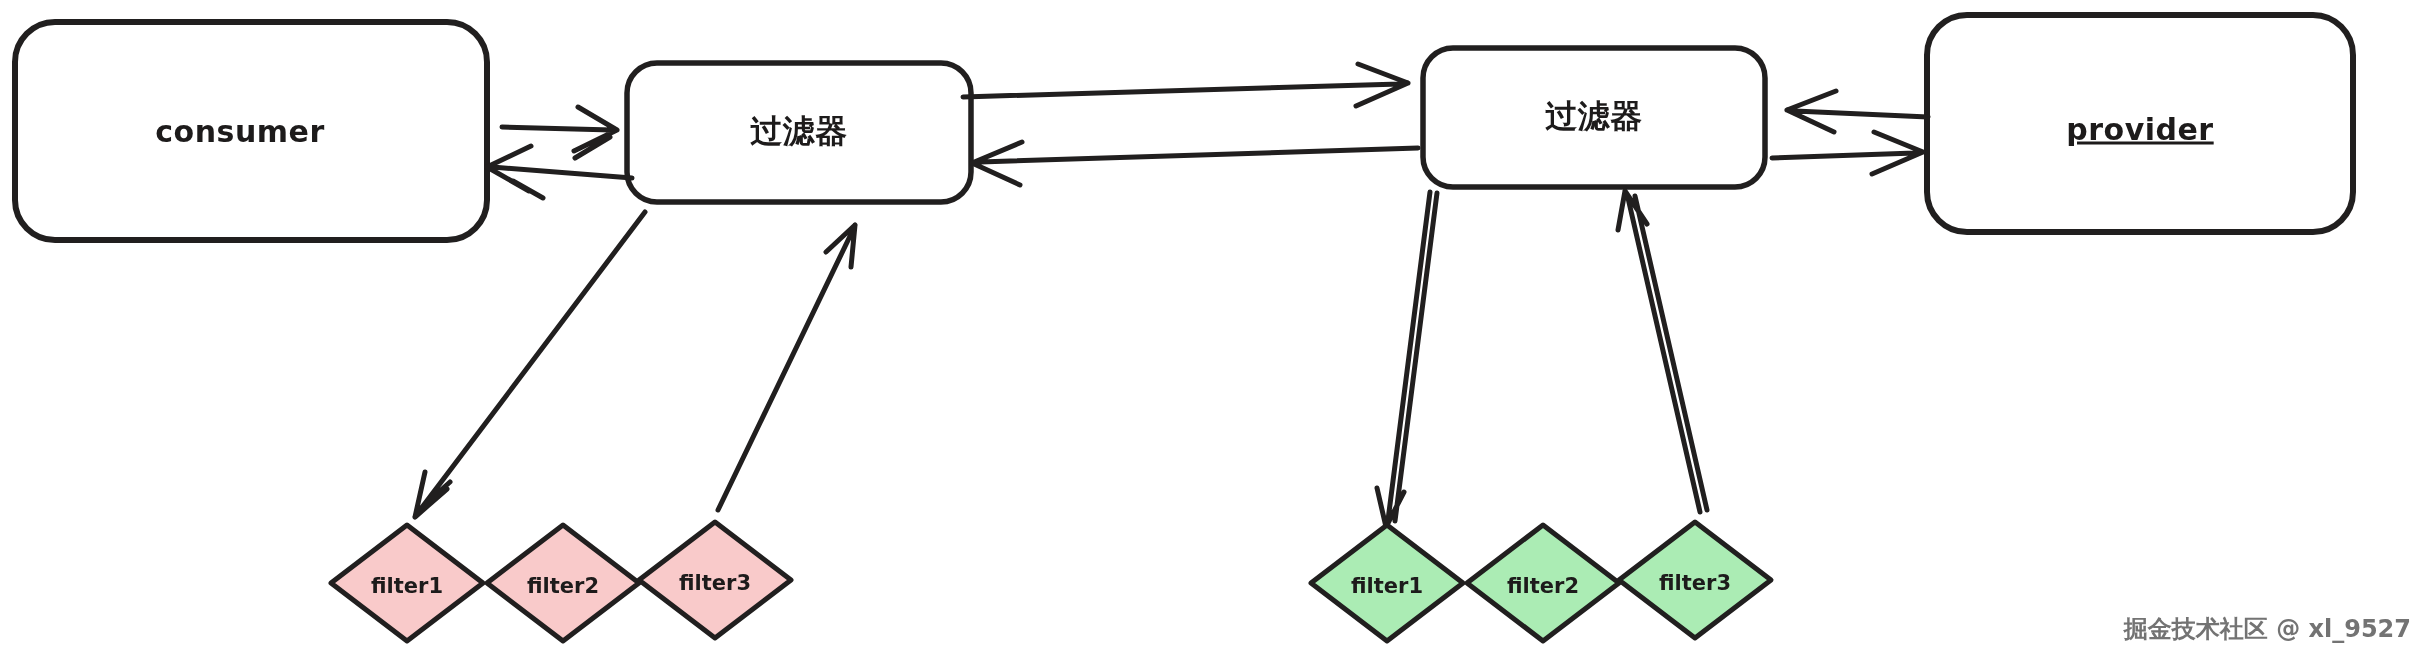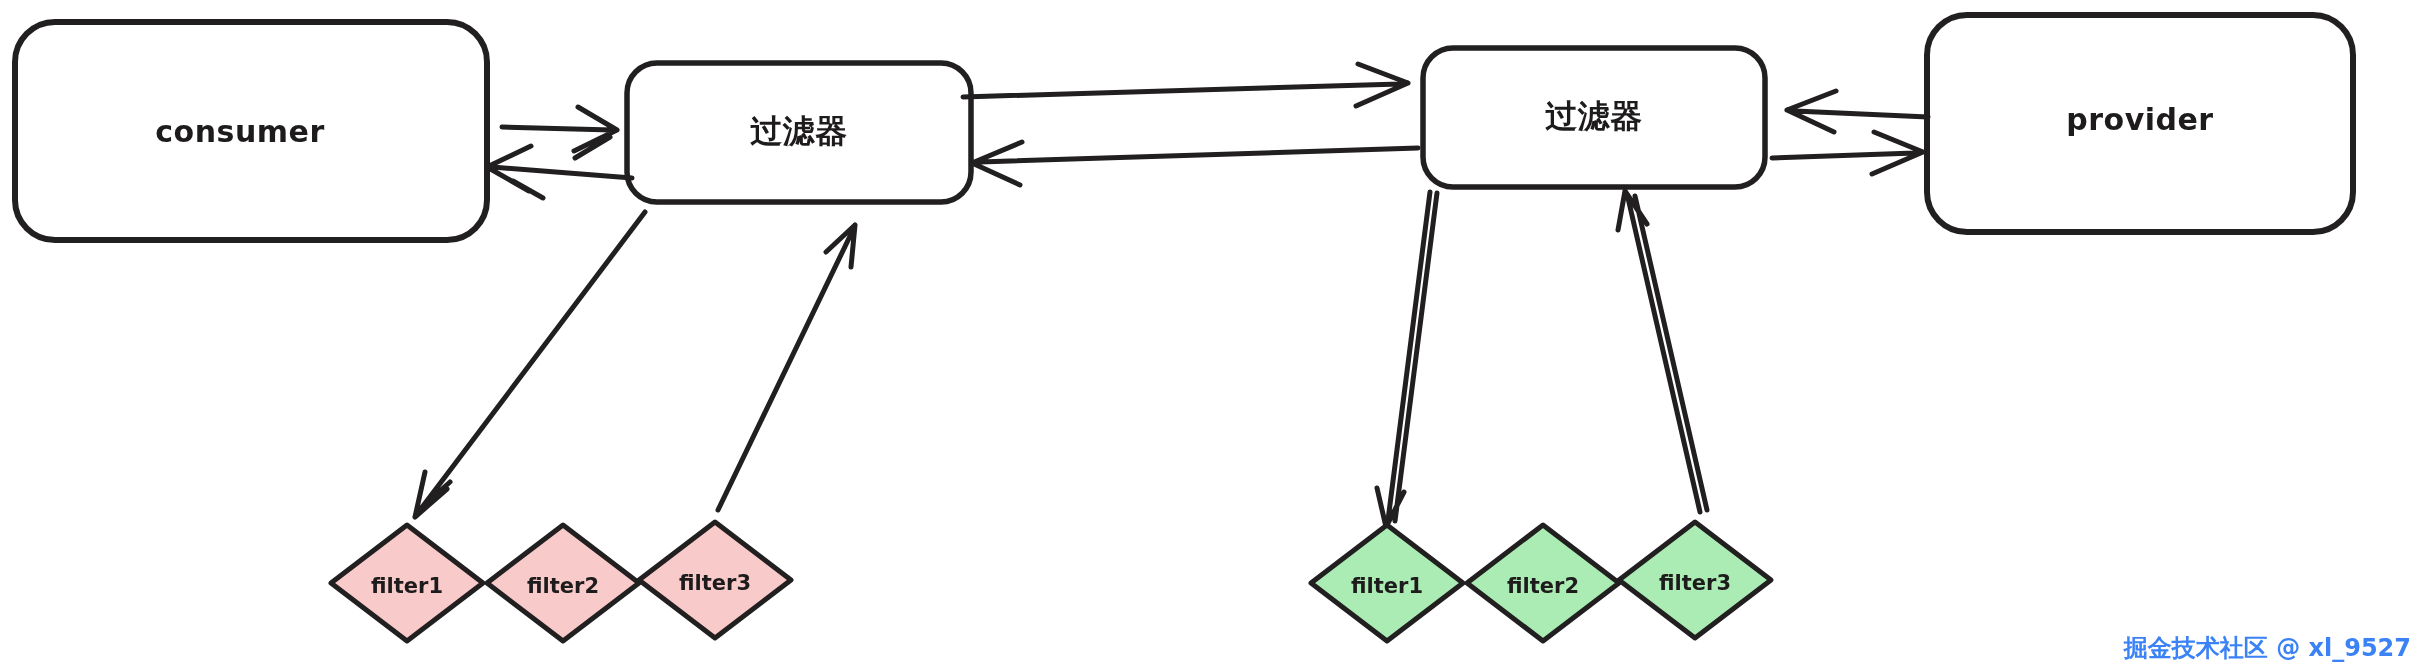--- a/index.html
+++ b/index.html
@@ -48,24 +48,24 @@
     white-space: nowrap;
     font-weight: 600;
     letter-spacing: 0.5px;
   }
   .label-node-big   { font-size: 30px; }
   .label-node-small { font-size: 32px; }
   .label-diamond    { font-size: 21px; font-weight: 600; letter-spacing: 0px; }
   .watermark {
     position: absolute;
     right: 14px;
-    bottom: 1px;
+    bottom: 20px;
     font-size: 24px;
     font-weight: 600;
-    color: #3b82f6;
+    color: #737373;
     text-shadow: -1px -1px 0 #ffffff, 1px 1px 1px #ffffff, 1px -1px 0 #ffffff, -1px 1px 0 #ffffff;
     white-space: nowrap;
   }
 </style>
 </head>
 <body>
 
 <div class="canvas">
 
   <svg viewBox="0 0 2425 665">
@@ -97,21 +97,21 @@
     <polygon class="diamond" points="715,522 791,580 715,638 639,580" fill="#f9caca"></polygon>
 
     <polygon class="diamond" points="1387,525 1463,583 1387,641 1311,583" fill="#abecb4"></polygon>
     <polygon class="diamond" points="1543,525 1619,583 1543,641 1467,583" fill="#abecb4"></polygon>
     <polygon class="diamond" points="1695,522 1771,580 1695,638 1619,580" fill="#abecb4"></polygon>
   </svg>
 
   <div class="label label-node-big" style="left:240px;  top:131px;">consumer</div>
   <div class="label label-node-small" style="left:799px;  top:132px;">过滤器</div>
   <div class="label label-node-small" style="left:1594px; top:117px;">过滤器</div>
-  <div class="label label-node-big" style="left:2140px; top:119px;">provider</div>
+  <div class="label label-node-big" style="left:2140px; top:129px;text-decoration:underline;">provider</div>
 
   <div class="label label-diamond" style="left:407px; top:586px;">filter1</div>
   <div class="label label-diamond" style="left:563px; top:586px;">filter2</div>
   <div class="label label-diamond" style="left:715px; top:583px;">filter3</div>
 
   <div class="label label-diamond" style="left:1387px; top:586px;">filter1</div>
   <div class="label label-diamond" style="left:1543px; top:586px;">filter2</div>
   <div class="label label-diamond" style="left:1695px; top:583px;">filter3</div>
 
   <div class="watermark">掘金技术社区 @ xl_9527</div>

